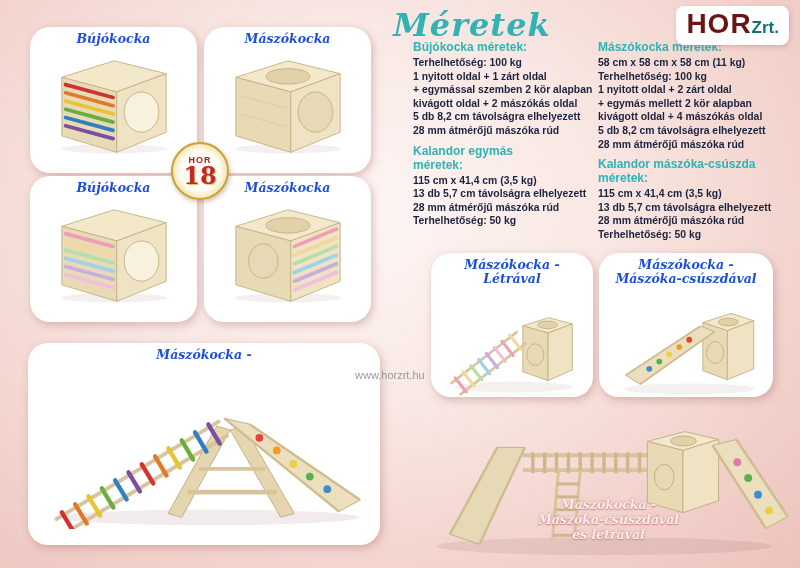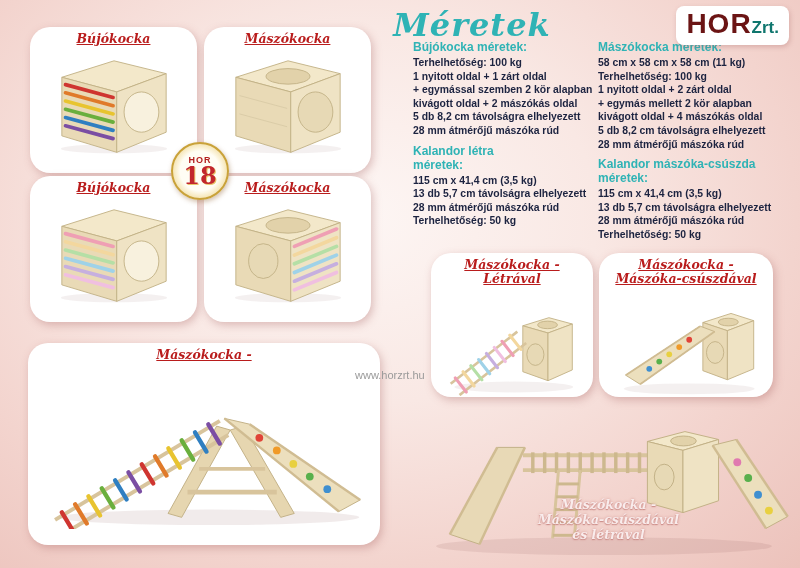--- a/index.html
+++ b/index.html
@@ -9,22 +9,22 @@
     position:relative; width:800px; height:568px; overflow:hidden; margin:0 auto;
     background: radial-gradient(ellipse at 45% 38%, #fdf6f4 0%, #f9e8e4 38%, #f3d4ce 70%, #ecc2bb 100%);
   }
   .panel {
     position:absolute; background:#ffffff; border-radius:20px;
     box-shadow:2px 3px 8px rgba(160,90,90,.35);
     display:flex; flex-direction:column; align-items:center;
   }
   .panel-label {
     text-align:center; font-family:"DejaVu Serif", serif; font-style:italic;
-    color:#b91c1c; text-shadow:0 0 3px #ffffff, 0 0 1px #ffffff;
-    font-size:12.5px; line-height:14px; margin-top:5px; font-weight:bold;text-decoration:underline;
+    color:#1d4ed8; text-shadow:0 0 3px #ffffff, 0 0 1px #ffffff;
+    font-size:12.5px; line-height:14px; margin-top:5px; font-weight:bold;
   }
   .art { display:block; margin-top:2px; }
 
   #panel-1 { left:30px;  top:27px;  width:167px; height:146px; }
   #panel-2 { left:204px; top:27px;  width:167px; height:146px; }
   #panel-3 { left:30px;  top:176px; width:167px; height:146px; }
   #panel-4 { left:204px; top:176px; width:167px; height:146px; }
   #panel-combo { left:28px; top:343px; width:352px; height:202px; }
   #panel-letra { left:431px; top:253px; width:162px; height:144px; }
   #panel-csuszda { left:599px; top:253px; width:174px; height:144px; }
@@ -283,21 +283,21 @@
     <div class="spec-heading">Bújókocka méretek:</div>
     <div>
         <div class="spec-line">Terhelhetőség: 100 kg</div>
         <div class="spec-line">1 nyitott oldal + 1 zárt oldal</div>
         <div class="spec-line">+ egymással szemben 2 kör alapban</div>
         <div class="spec-line">kivágott oldal + 2 mászókás oldal</div>
         <div class="spec-line">5 db 8,2 cm távolságra elhelyezett</div>
         <div class="spec-line">28 mm átmérőjű mászóka rúd</div>
       </div>
     <div class="spec-heading mt">
-      <div>Kalandor létra</div>
+      <div>Kalandor egymás</div>
       <div>méretek:</div>
     </div>
     <div>
         <div class="spec-line">115 cm x 41,4 cm (3,5 kg)</div>
         <div class="spec-line">13 db 5,7 cm távolságra elhelyezett</div>
         <div class="spec-line">28 mm átmérőjű mászóka rúd</div>
         <div class="spec-line">Terhelhetőség: 50 kg</div>
       </div>
   </div>
 

